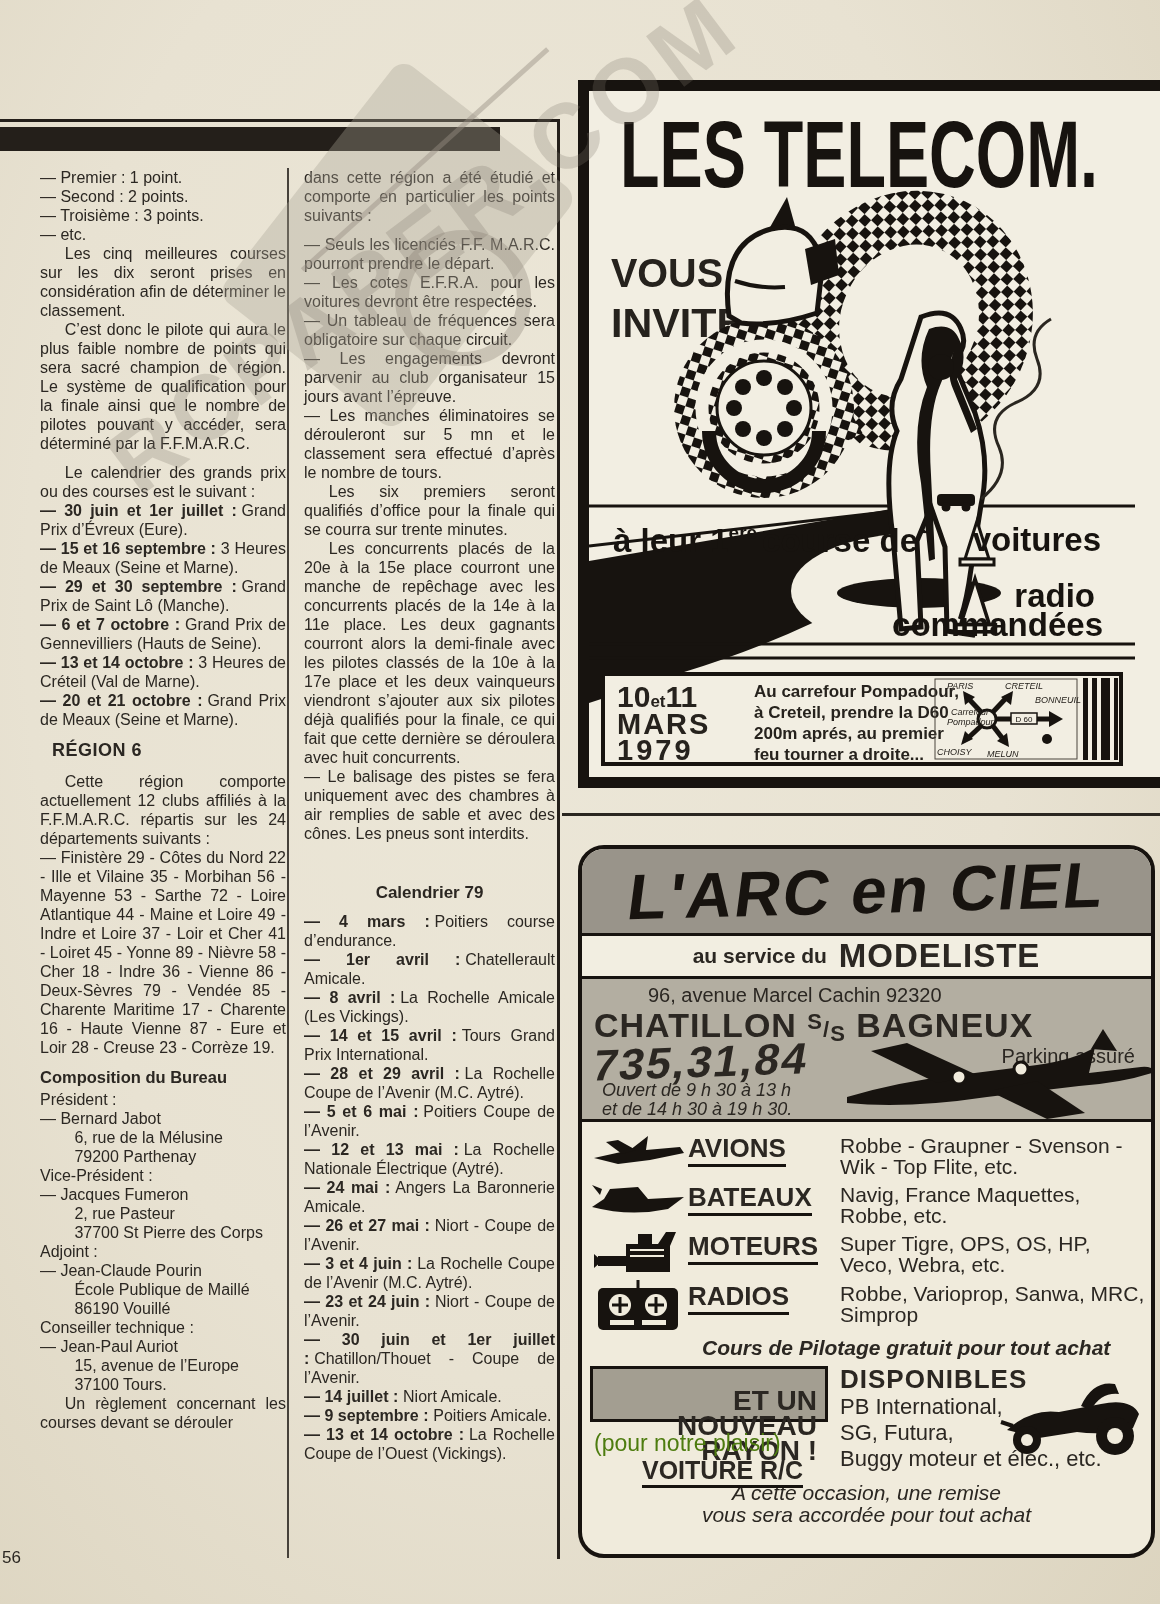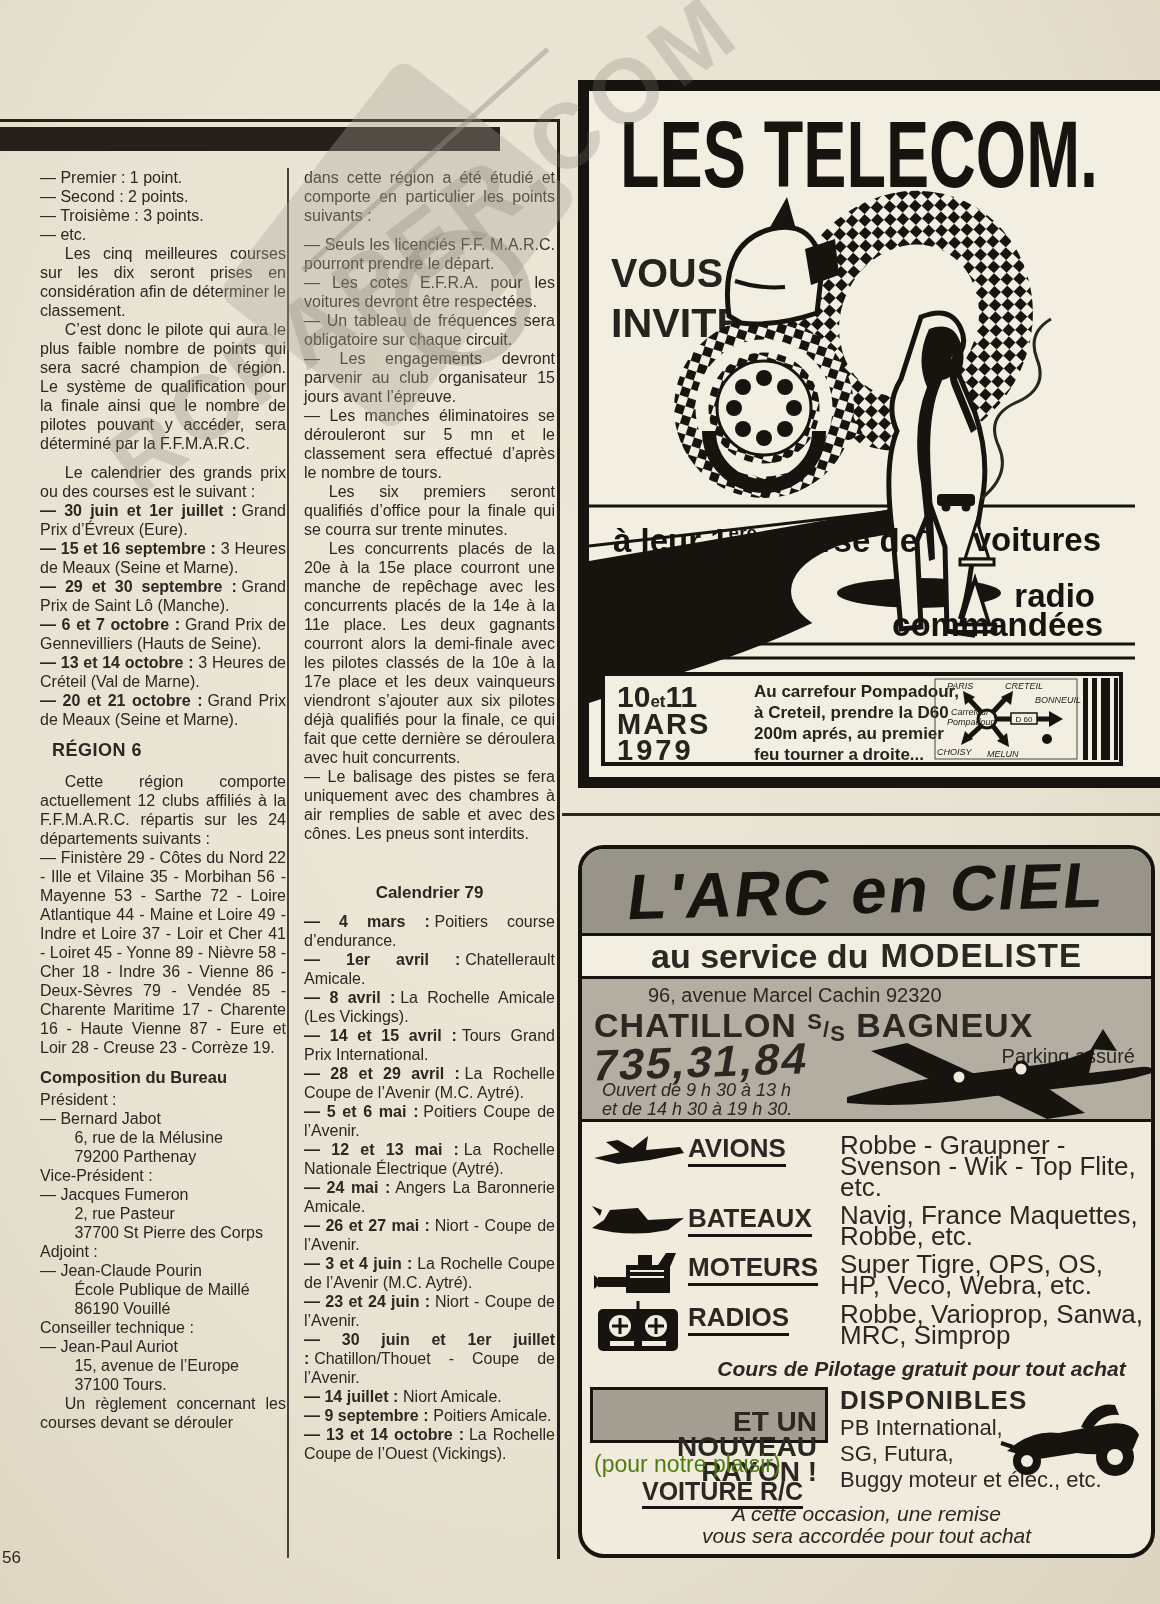--- a/index.html
+++ b/index.html
@@ -42,40 +42,40 @@
   .ad-telecom{position:absolute;left:578px;top:80px;width:660px;height:708px;
     box-sizing:border-box;border:11px solid #17130f;background:#f2eee2;z-index:5;}
   
   .ad-arc{position:absolute;left:578px;top:845px;width:577px;height:713px;
     box-sizing:border-box;border:4px solid #17130f;border-radius:26px;overflow:hidden;
     background:#f0ebdc;z-index:5;font-family:"Liberation Sans",sans-serif;}
   .arc-header{height:84px;background:#99948a;display:flex;align-items:center;justify-content:center;border-bottom:3px solid #17130f;}
   .arc-title{font-size:64px;font-weight:700;color:#17130f;transform:skewX(-9deg) rotate(-1.5deg);letter-spacing:2px;white-space:nowrap;}
   .arc-tagline{height:40px;background:#f2eee1;border-bottom:3px solid #17130f;
     display:flex;align-items:center;justify-content:center;gap:12px;}
-  .arc-tagline .t-a{font-size:34px;font-weight:700;}
+  .arc-tagline .t-a{font-size:21px;font-weight:700;}
   .arc-tagline .t-b{font-size:33px;font-weight:700;letter-spacing:1px;}
   .arc-address{position:relative;height:140px;background:#b3aea1;border-bottom:3px solid #17130f;}
   .arc-street{position:absolute;left:66px;top:5px;font-size:20px;}
   .arc-city{position:absolute;left:12px;top:27px;font-size:34px;font-weight:700;letter-spacing:1px;white-space:nowrap;}
   .arc-city .ss{font-size:22px;font-weight:700;}
   .arc-city .ss .up{position:relative;top:-8px;}
   .arc-city .ss .dn{position:relative;top:4px;}
   .arc-parking{position:absolute;right:16px;top:66px;font-size:20px;}
   .arc-phone{position:absolute;left:12px;top:58px;font-size:44px;font-weight:700;
     transform:skewX(-12deg) rotate(-2deg);letter-spacing:2px;}
   .arc-hours{position:absolute;left:20px;top:102px;font-size:18px;font-style:italic;line-height:19px;}
   .arc-plane{position:absolute;right:0px;bottom:-6px;}
   .arc-cats{padding:8px 6px 0 6px;}
   .cat-row{display:flex;align-items:flex-start;margin-bottom:2px;min-height:40px;}
   .cat-icon{width:100px;display:flex;justify-content:center;flex:0 0 100px;padding-top:2px;}
   .cat-label{flex:0 0 152px;font-size:26px;font-weight:700;padding-top:3px;}
   .cat-label span{border-bottom:3px solid #17130f;padding-bottom:1px;}
-  .cat-brands{flex:1;font-size:26px;line-height:21px;padding-top:5px;}
-  .arc-cours{font-size:21px;font-style:italic;font-weight:700;text-align:center;padding:2px 10px 4px 120px;}
+  .cat-brands{flex:1;font-size:21px;line-height:21px;padding-top:5px;}
+  .arc-cours{font-size:21px;font-style:italic;font-weight:700;text-align:left;padding:2px 10px 4px 120px;}
   .arc-rayon{position:relative;height:112px;}
   .rayon-box{position:absolute;left:8px;top:2px;width:238px;height:56px;background:#a39e91;
     border:3px solid #17130f;box-sizing:border-box;text-align:right;padding:19px 8px;
     font-size:28px;font-weight:700;line-height:25px;}
   .rayon-plaisir{position:absolute;left:12px;top:66px;font-size:23px;color:#4d7c0f;}
   .rayon-voiture{position:absolute;left:60px;top:92px;font-size:25px;font-weight:700;border-bottom:3px solid #17130f;}
   .rayon-dispo{position:absolute;left:258px;top:0px;font-size:26px;font-weight:700;letter-spacing:1px;}
   .rayon-items{position:absolute;left:258px;top:30px;font-size:22px;line-height:26px;}
   .rayon-buggy{position:absolute;right:4px;top:8px;}
   .arc-aussi{font-size:21px;line-height:22px;text-align:center;margin-top:2px;}

